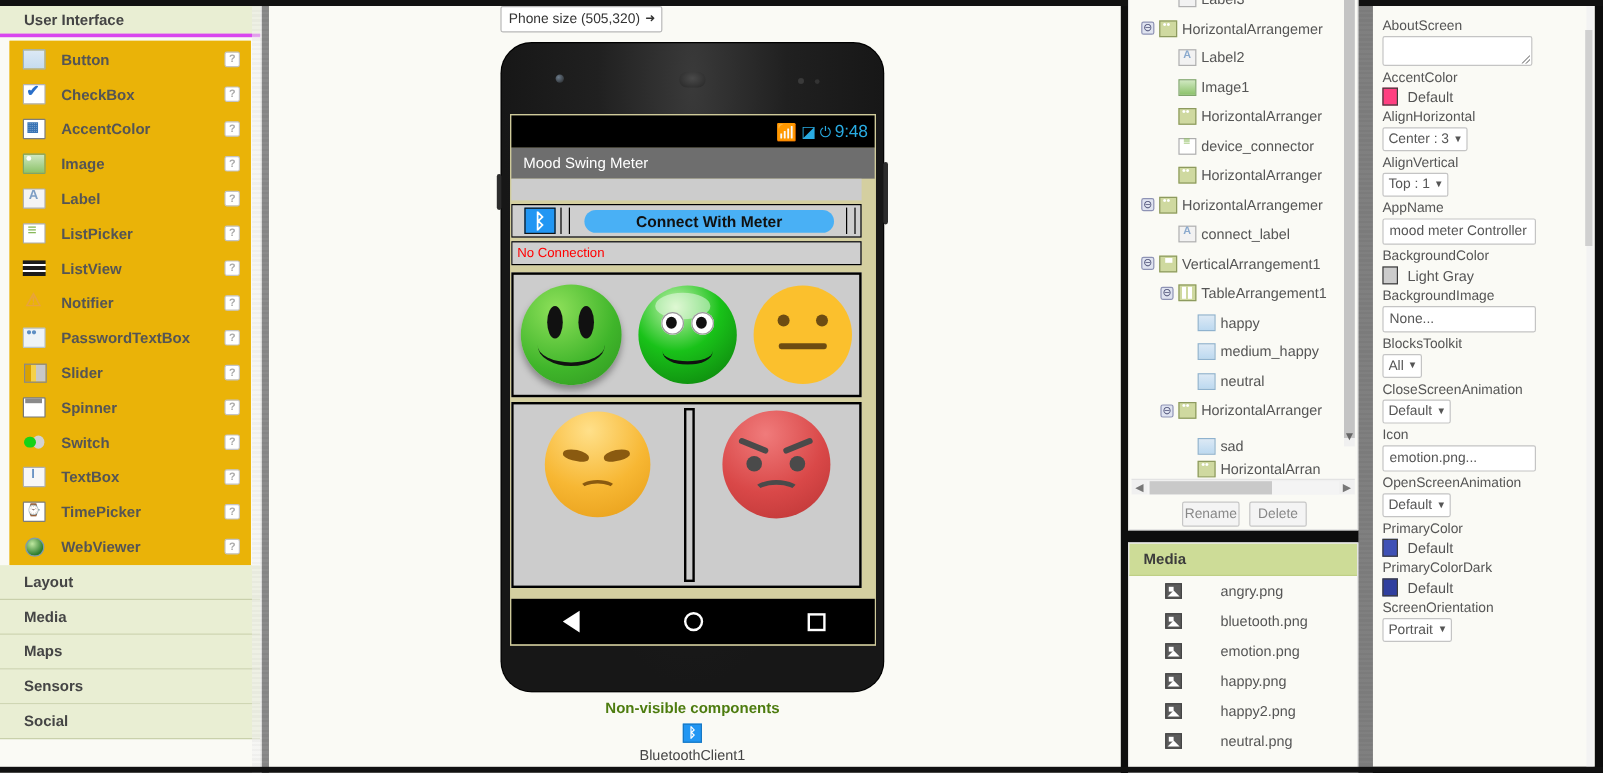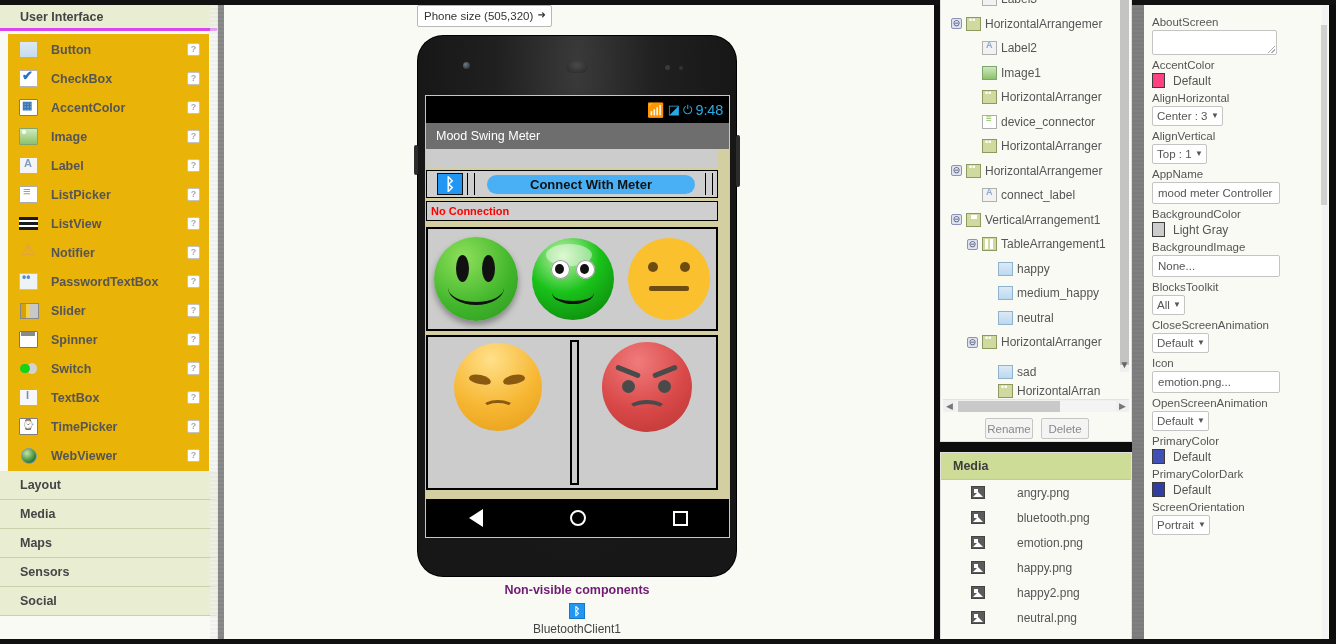--- a/index.html
+++ b/index.html
@@ -207,21 +207,21 @@
   .gap-mark { width: 3px; height: 22px; border-left: 1px solid #000; margin-left: 4px;}
   .connect-btn {
     flex: 1 1 auto; height: 19px; margin: 0 6px 0 10px;
     background: #49b0f5; border-radius: 10px;
     color: #111; font-size: 13px; font-weight: bold;
     display: flex; align-items: center; justify-content: center;
   }
   .nc-row {
     margin-top: 3px; width: 292px; height: 20px;
     border: 1px solid #000; background: #cfcfcf;
-    display: flex; align-items: center; padding-left: 4px; font-weight: bold;
+    display: flex; align-items: center; padding-left: 4px;
   }
   .nc-text { color: #f00; font-size: 11px; }
 
   .faces-top {
     margin-top: 6px; width: 292px; height: 104px;
     border: 2px solid #000; background: #cccccc;
     display: flex; align-items: center;
   }
   .faces-bot {
     margin-top: 4px; width: 292px; height: 155px;
@@ -235,21 +235,21 @@
     position:absolute; bottom:0; left:0; width: 305px; height: 38px; background:#000;
     display:flex; align-items:center; justify-content:space-around;
     color: #fff;
   }
   .nav-back { width:0;height:0;border-top:9px solid transparent;border-bottom:9px solid transparent;border-right:14px solid #fff;}
   .nav-home { width:16px;height:16px;border:2px solid #fff;border-radius:50%;}
   .nav-rec { width:15px;height:15px;border:2px solid #fff;}
 
   .nonvis-title {
     position: absolute; left: 193px; top: 578px; width: 320px;
-    text-align: center; font-size: 12.5px; font-weight: bold; color: #701a75;
+    text-align: center; font-size: 12.5px; font-weight: bold; color: #4d7c0f;
   }
   .nonvis-item {
     position: absolute; left: 193px; top: 596px; width: 320px; text-align: center;
   }
   .nonvis-icon {
     width: 16px; height: 16px; background:#2196f3; border:1px solid #1878c4;
     display:inline-flex; align-items:center; justify-content:center;
     color:#fff; font-size:11px; font-weight:bold;
   }
   .nonvis-label { font-size: 12px; color:#444; margin-top: 3px;}

